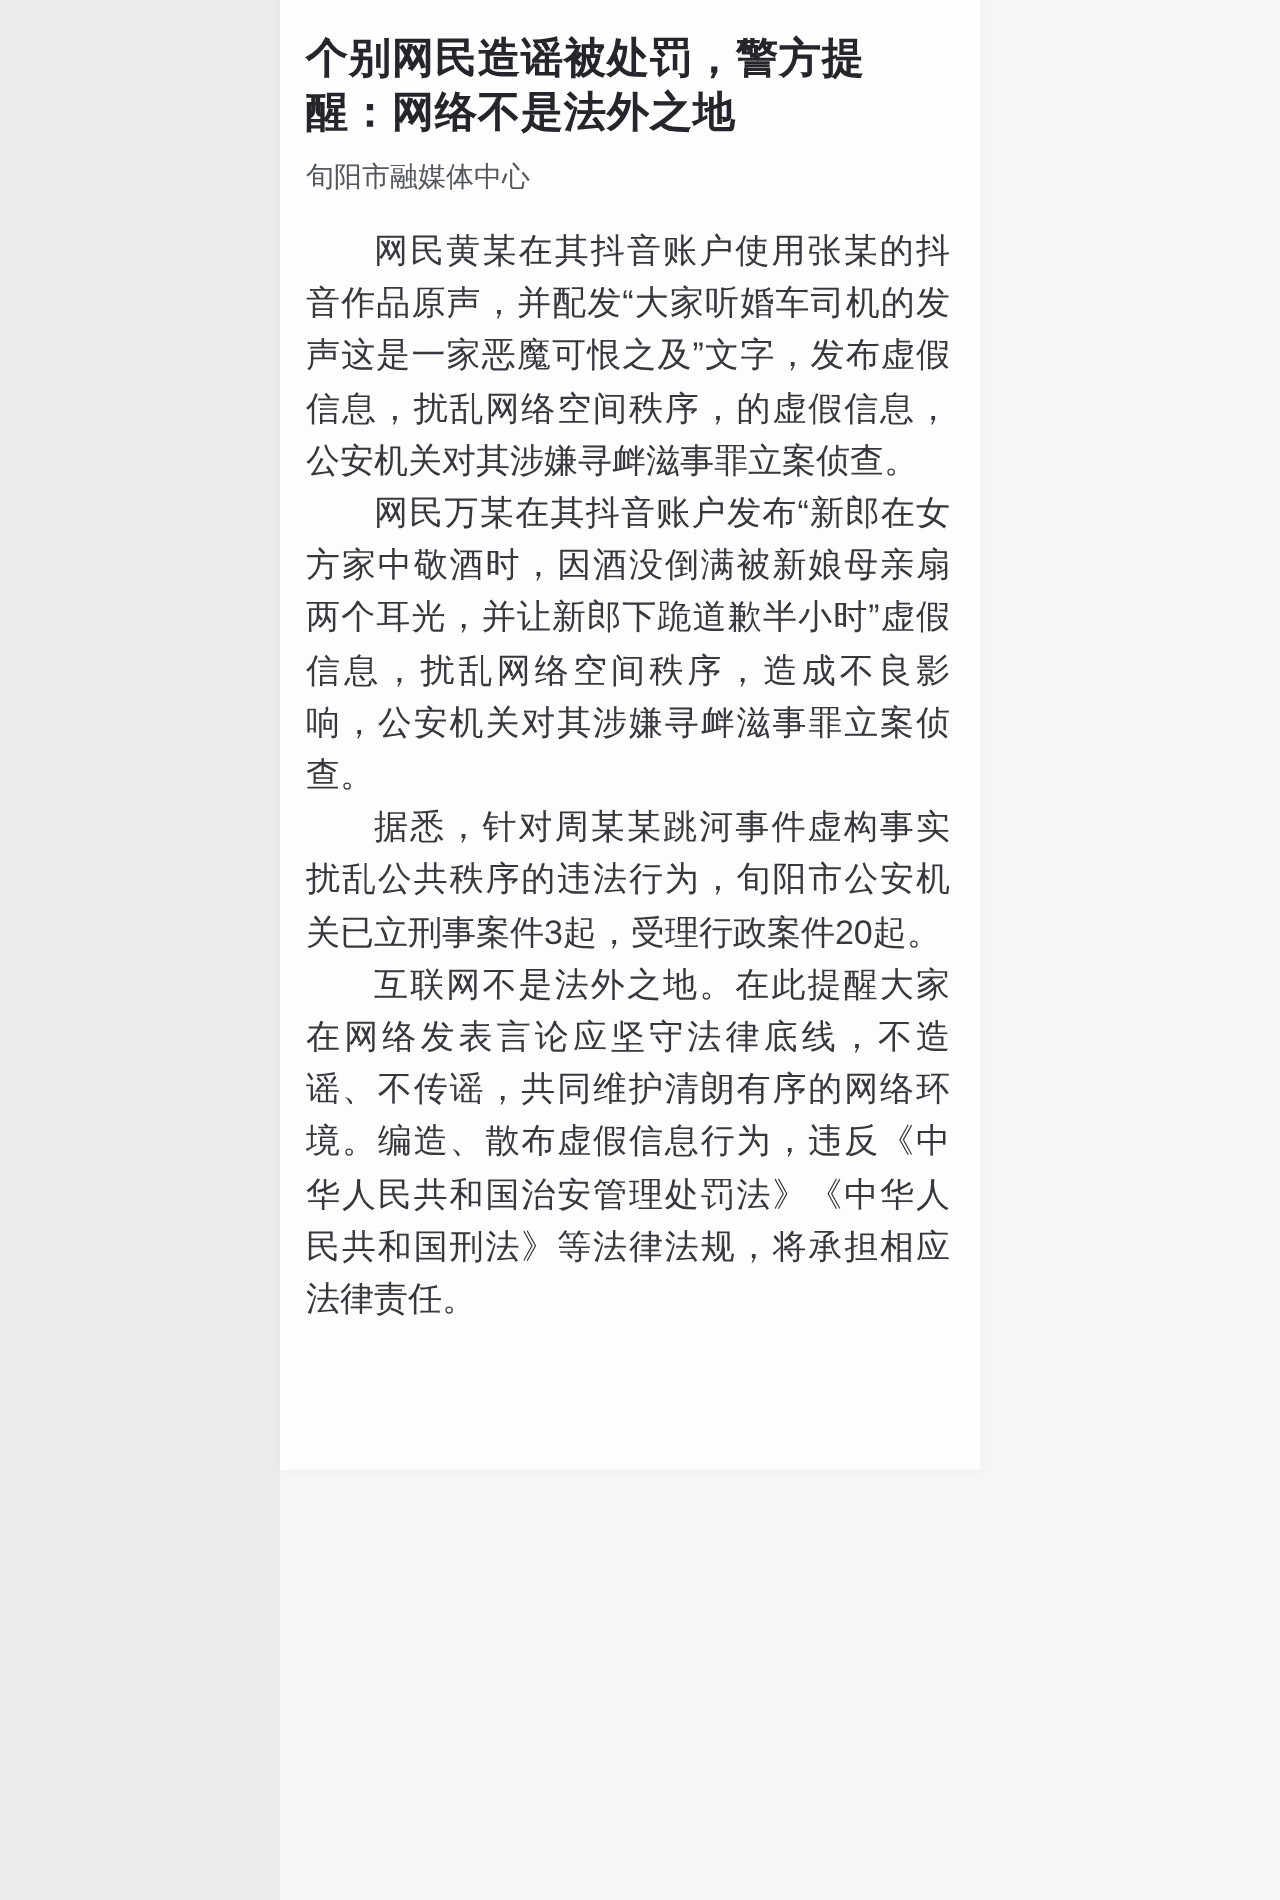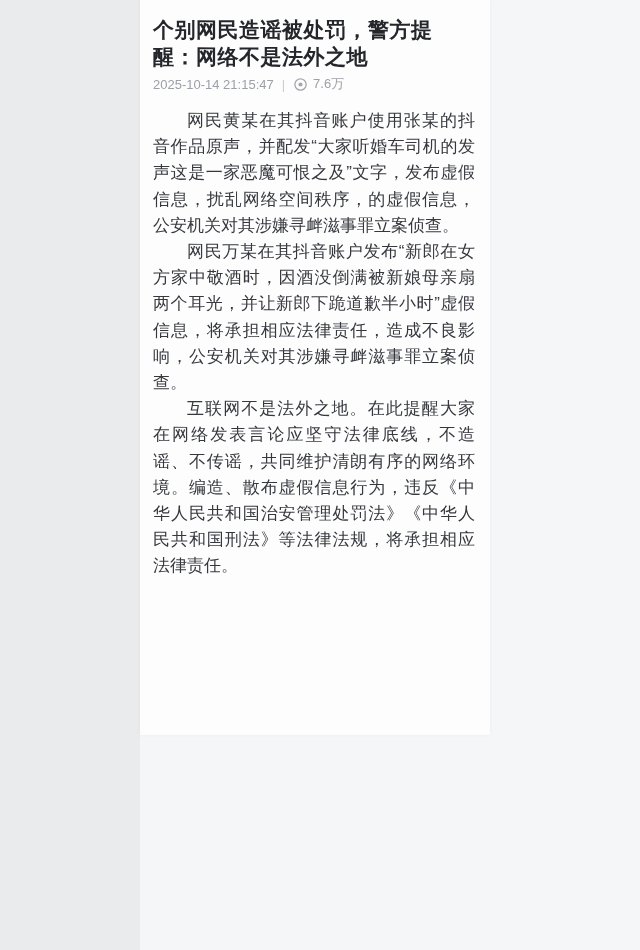--- a/index.html
+++ b/index.html
@@ -73,38 +73,29 @@
 </style>
 </head>
 <body>
 
 <div class="page">
   <div class="left-band"></div>
 
   <div class="card">
     <h1 class="title">个别网民造谣被处罚，警方提醒：网络不是法外之地</h1>
 
+    <div class="source">旬阳市融媒体中心</div>
 
-    <div class="meta">
-      <span>2025-10-14 21:15:47</span>
-      <span class="sep">|</span>
-      <span class="eye">
-        <svg width="15" height="15" viewBox="0 0 16 16" aria-hidden="true">
-          <circle cx="8" cy="8" r="6" fill="none" stroke="#a4a7ac" stroke-width="1.4"></circle>
-          <circle cx="8" cy="8" r="2.2" fill="#a4a7ac"></circle>
-        </svg>
-      </span>
-      <span>7.6万</span>
-    </div>
 
     <div class="article-body">
 
 
 
         <p>网民黄某在其抖音账户使用张某的抖音作品原声，并配发“大家听婚车司机的发声这是一家恶魔可恨之及”文字，发布虚假信息，扰乱网络空间秩序，的虚假信息，公安机关对其涉嫌寻衅滋事罪立案侦查。</p>
 
-        <p>网民万某在其抖音账户发布“新郎在女方家中敬酒时，因酒没倒满被新娘母亲扇两个耳光，并让新郎下跪道歉半小时”虚假信息，将承担相应法律责任，造成不良影响，公安机关对其涉嫌寻衅滋事罪立案侦查。</p>
+        <p>网民万某在其抖音账户发布“新郎在女方家中敬酒时，因酒没倒满被新娘母亲扇两个耳光，并让新郎下跪道歉半小时”虚假信息，扰乱网络空间秩序，造成不良影响，公安机关对其涉嫌寻衅滋事罪立案侦查。</p>
 
+        <p>据悉，针对周某某跳河事件虚构事实扰乱公共秩序的违法行为，旬阳市公安机关已立刑事案件3起，受理行政案件20起。</p>
 
         <p>互联网不是法外之地。在此提醒大家在网络发表言论应坚守法律底线，不造谣、不传谣，共同维护清朗有序的网络环境。编造、散布虚假信息行为，违反《中华人民共和国治安管理处罚法》《中华人民共和国刑法》等法律法规，将承担相应法律责任。</p>
       </div>
   </div>
 </div>
 
 </body></html>

